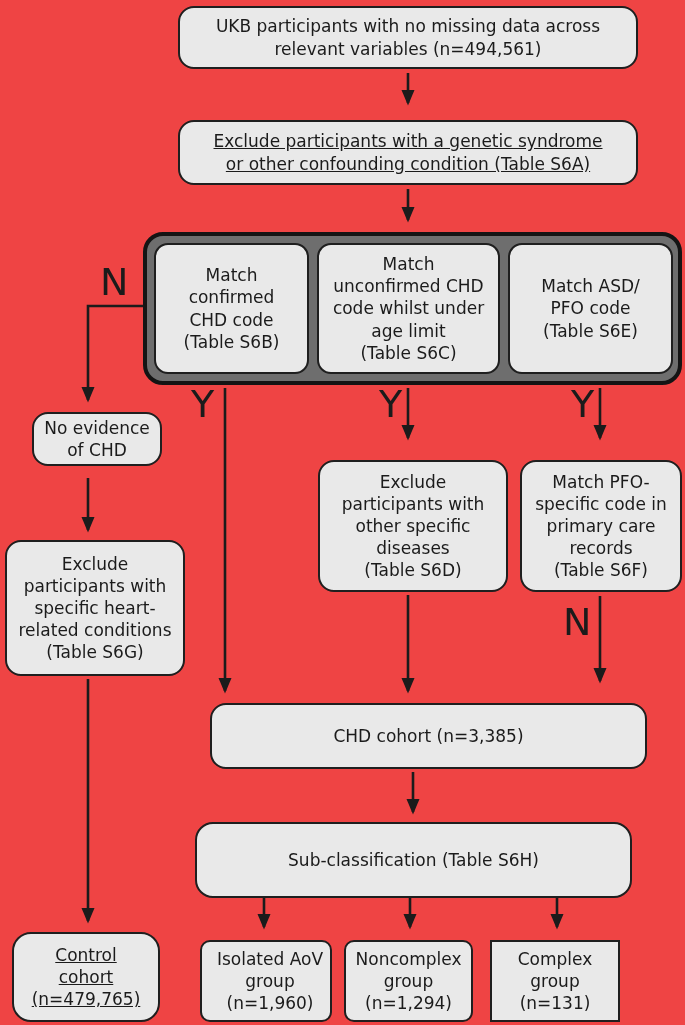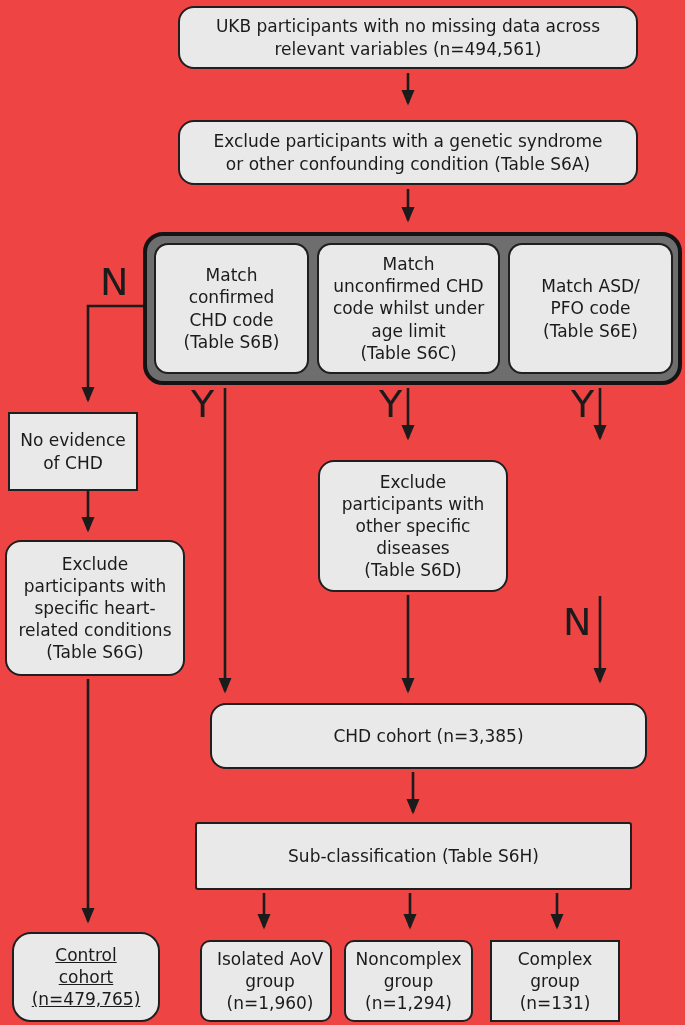--- a/index.html
+++ b/index.html
@@ -76,21 +76,21 @@
 
       <line x1="264" y1="893" x2="264" y2="927" marker-end="url(#ah)"></line>
       <line x1="410" y1="893" x2="410" y2="927" marker-end="url(#ah)"></line>
       <line x1="557" y1="893" x2="557" y2="927" marker-end="url(#ah)"></line>
     </g>
   </svg>
 
   <div class="box" style="left:178px; top:6px; width:460px; height:63px; border-radius:16px;">UKB participants with no missing data across
 relevant variables (n=494,561)</div>
 
-  <div class="box" style="left:178px; top:120px; width:460px; height:65px; border-radius:16px;">Exclude participants with a genetic syndrome
+  <div class="box" style="left:178px; top:120px; width:460px; height:65px; border-radius:16px;text-decoration:underline;">Exclude participants with a genetic syndrome
 or other confounding condition (Table S6A)</div>
 
   <div class="container-dark">
     <div class="box" style="width:155px;">Match
 confirmed
 CHD code
 (Table S6B)</div>
     <div class="box" style="width:183px;">Match
 unconfirmed CHD
 code whilst under
@@ -100,39 +100,44 @@
 PFO code
 (Table S6E)</div>
   </div>
 
   <div class="edge-label" style="left:100px; top:263px;">N</div>
   <div class="edge-label" style="left:191px; top:385px;">Y</div>
   <div class="edge-label" style="left:379px; top:385px;">Y</div>
   <div class="edge-label" style="left:571px; top:385px;">Y</div>
   <div class="edge-label" style="left:563px; top:603px;">N</div>
 
-  <div class="box" style="left:8px; top:412px; width:130px; height:79px; border-radius:0;">No evidence
+  <div class="box" style="left:32px; top:412px; width:130px; height:54px; border-radius:16px;">No evidence
 of CHD</div>
 
   <div class="box" style="left:5px; top:540px; width:180px; height:136px; border-radius:16px;">Exclude
 participants with
 specific heart-
 related conditions
 (Table S6G)</div>
 
   <div class="box" style="left:318px; top:460px; width:190px; height:132px; border-radius:16px;">Exclude
 participants with
 other specific
 diseases
 (Table S6D)</div>
 
+  <div class="box" style="left:520px; top:460px; width:162px; height:132px; border-radius:16px;">Match PFO-
+specific code in
+primary care
+records
+(Table S6F)</div>
 
   <div class="box" style="left:210px; top:703px; width:437px; height:66px; border-radius:16px;">CHD cohort (n=3,385)</div>
 
-  <div class="box" style="left:195px; top:822px; width:437px; height:68px; border-radius:3px;">Sub-classification (Table S6H)</div>
+  <div class="box" style="left:195px; top:822px; width:437px; height:76px; border-radius:18px;">Sub-classification (Table S6H)</div>
 
   <div class="box" style="left:12px; top:932px; width:148px; height:90px; border-radius:19px;text-decoration:underline;">Control
 cohort
 (n=479,765)</div>
 
   <div class="box" style="left:200px; top:940px; width:132px; height:82px; border-radius:10px;padding-left:14px;">Isolated AoV
 group
 (n=1,960)</div>
 
   <div class="box" style="left:344px; top:940px; width:129px; height:82px; border-radius:10px;">Noncomplex

